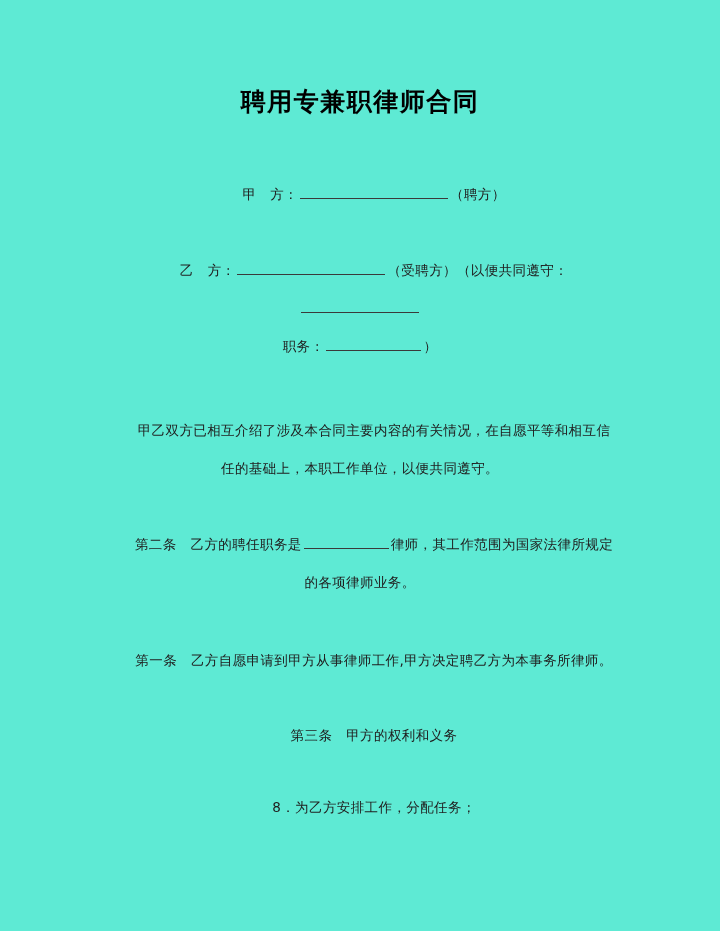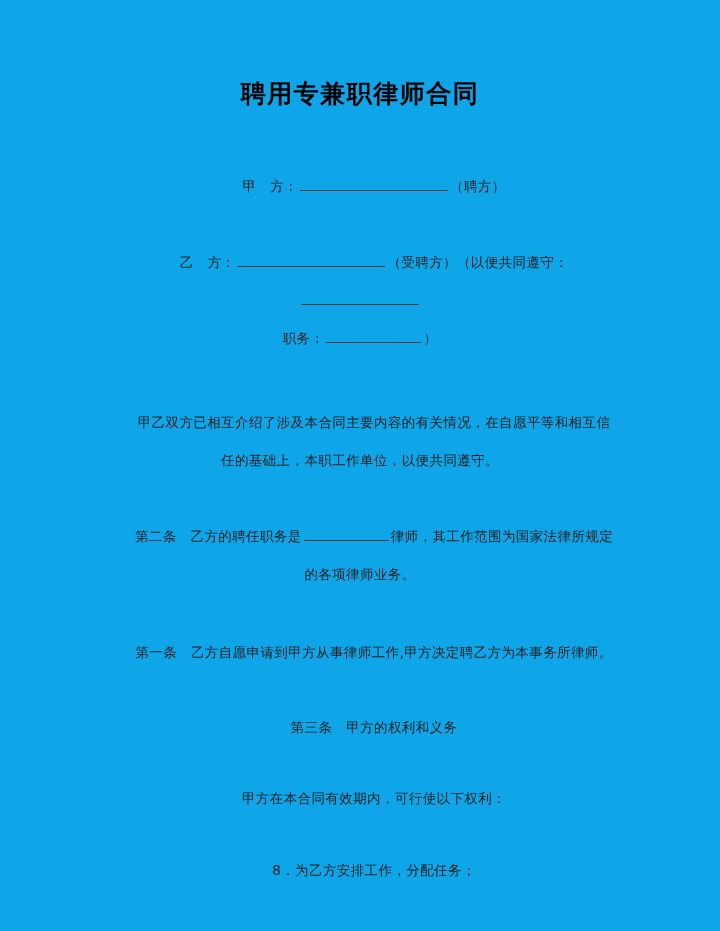--- a/index.html
+++ b/index.html
@@ -13,22 +13,22 @@
     font-family: "DejaVu Sans", "Liberation Sans", sans-serif;
     color: #1a1a1a;
     position: relative;
     overflow: hidden;
   }
 
   .page {
     width: 720px;
     height: 931px;
     box-sizing: border-box;
-    padding: 0 105px;
-    background: #0ea5e9;
+    padding: 8px 105px;
+    background: #5eead4;
   }
 
   .doc-title {
     text-align: center;
     font-size: 25px;
     font-weight: bold;
     letter-spacing: 1.5px;
     color: #000000;
     margin: 0;
     padding-top: 78px;
@@ -98,17 +98,16 @@
   </p>
 
   <p class="para indent sp-art1">
     <span class="nowrap">第一条</span>　<span>乙方自愿申请到甲方从事律师工作,甲方决定聘乙方为本事务所律师。</span>
   </p>
 
   <p class="para indent sp-art3">
     <span class="nowrap">第三条</span>　<span>甲方的权利和义务</span>
   </p>
 
-  <p class="para indent sp-rights">甲方在本合同有效期内，可行使以下权利：</p>
 
   <p class="para indent sp-item1">8．为乙方安排工作，分配任务；</p>
 
 </div>
 
 </body></html>

